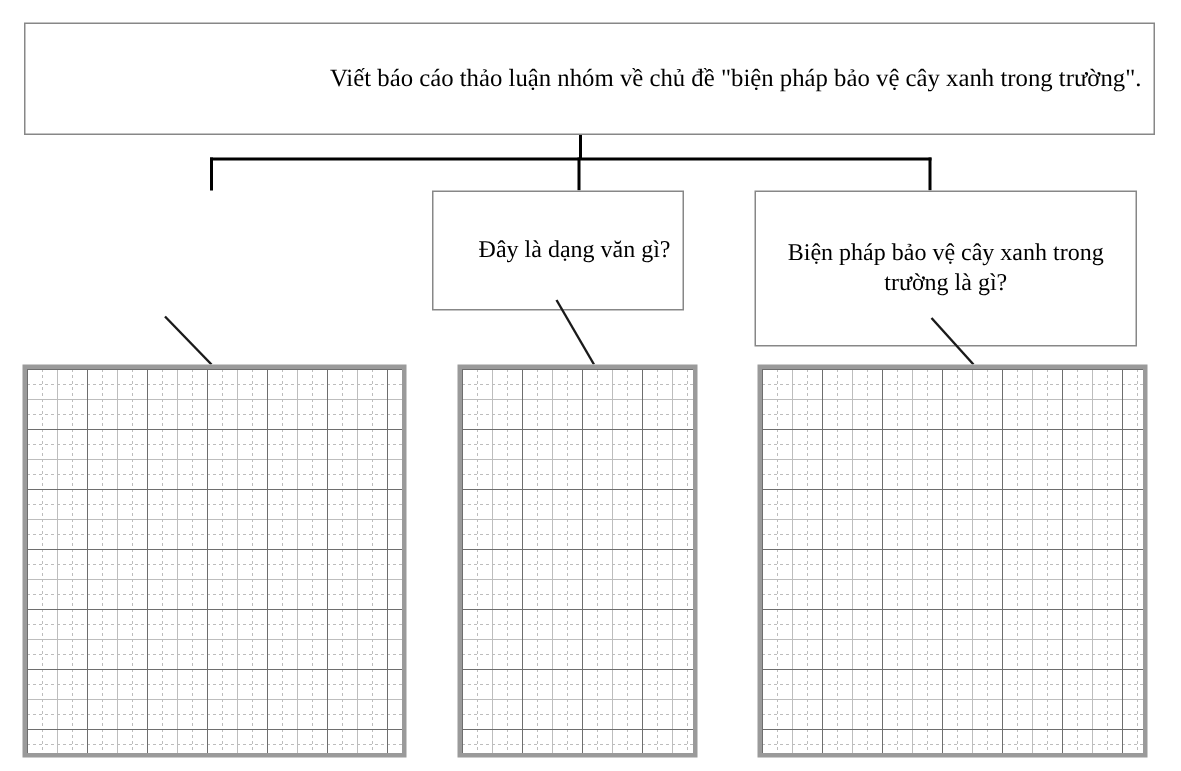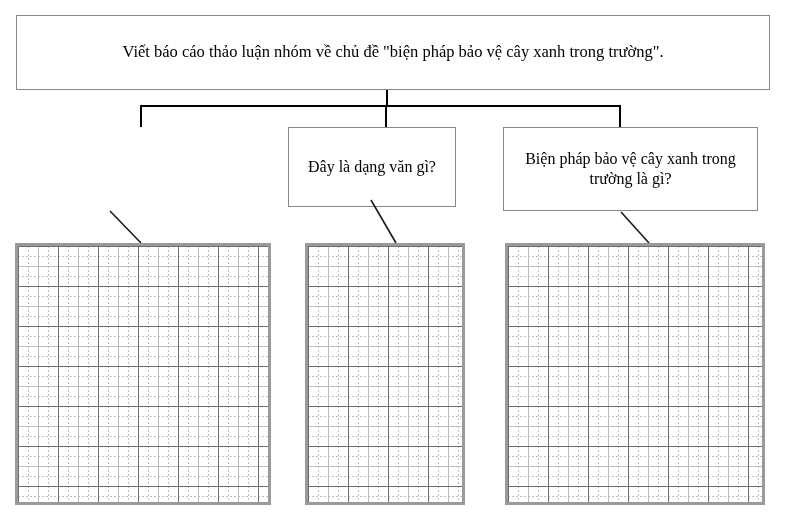--- a/index.html
+++ b/index.html
@@ -22,21 +22,21 @@
   }
 
   
   .tbox {
     position: absolute;
     box-sizing: border-box;
     border: 1px solid #878787;
     background: #ffffff;
     display: flex;
     align-items: center;
-    justify-content: center;
+    justify-content: flex-end;
     text-align: center;
     line-height: 1.25;
     color: #000000;
   }
   .tbox .tbox-text {
     display: block;
     padding: 0 8px;
     white-space: pre-line;
   }
 
@@ -59,21 +59,21 @@
     left: 288px;
     top: 127px;
     width: 168px;
     height: 80px;
     font-size: 16px;
   }
   #q-box-3 {
     left: 503px;
     top: 127px;
     width: 255px;
-    height: 84px;
+    height: 104px;
     font-size: 16px;
   }
 
   
   .conn {
     position: absolute;
     background: #000000;
   }
   .conn-v { width: 2px; }
   .conn-h { height: 2px; }

